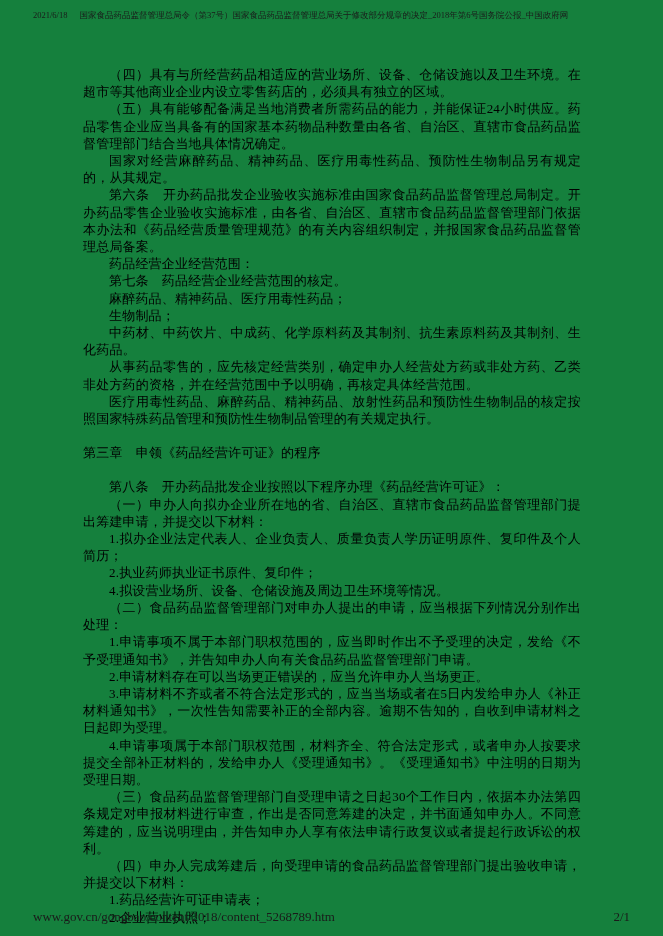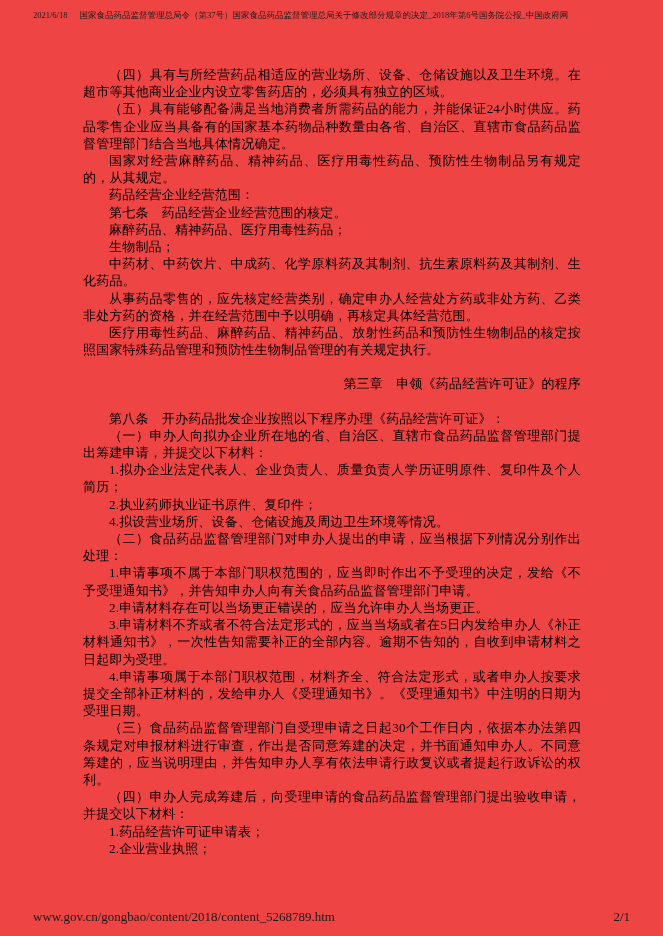--- a/index.html
+++ b/index.html
@@ -1,21 +1,21 @@
 <!DOCTYPE html>
 <html><head>
 <meta charset="utf-8">
 <style>
   * { margin: 0; padding: 0; box-sizing: border-box; }
   html, body { background: #ffffff; }
   .page {
     position: relative;
     width: 663px;
     height: 936px;
-    background: #ef4444;
+    background: #15803d;
     font-family: "Liberation Serif", serif;
     color: #000000;
     overflow: hidden;
   }
   .print-header {
     position: absolute;
     top: 10px;
     left: 33px;
     right: 33px;
     display: flex;
@@ -36,21 +36,21 @@
     top: 66px;
     left: 83px;
     width: 498px;
     font-size: 13px;
     line-height: 17.2px;
     text-align: justify;
     letter-spacing: 0.2px;
   }
   .doc-body p.indent { text-indent: 2em; }
   .doc-body p.chapter {
-    text-align: right;
+    text-align: left;
     text-indent: 0;
     margin: 17px 0;
   }
   .print-footer {
     position: absolute;
     bottom: 14px;
     left: 33px;
     right: 33px;
     display: flex;
     justify-content: space-between;
@@ -67,20 +67,21 @@
 
   <div class="print-header">
     <span class="date">2021/6/18</span>
     <span class="doc-title">国家食品药品监督管理总局令（第37号）国家食品药品监督管理总局关于修改部分规章的决定_2018年第6号国务院公报_中国政府网</span>
   </div>
 
   <div class="doc-body">
     <p class="indent">（四）具有与所经营药品相适应的营业场所、设备、仓储设施以及卫生环境。在超市等其他商业企业内设立零售药店的，必须具有独立的区域。</p>
     <p class="indent">（五）具有能够配备满足当地消费者所需药品的能力，并能保证24小时供应。药品零售企业应当具备有的国家基本药物品种数量由各省、自治区、直辖市食品药品监督管理部门结合当地具体情况确定。</p>
     <p class="indent">国家对经营麻醉药品、精神药品、医疗用毒性药品、预防性生物制品另有规定的，从其规定。</p>
+    <p class="indent">第六条　开办药品批发企业验收实施标准由国家食品药品监督管理总局制定。开办药品零售企业验收实施标准，由各省、自治区、直辖市食品药品监督管理部门依据本办法和《药品经营质量管理规范》的有关内容组织制定，并报国家食品药品监督管理总局备案。</p>
     <p class="indent">药品经营企业经营范围：</p>
     <p class="indent">第七条　药品经营企业经营范围的核定。</p>
     <p class="indent">麻醉药品、精神药品、医疗用毒性药品；</p>
     <p class="indent">生物制品；</p>
     <p class="indent">中药材、中药饮片、中成药、化学原料药及其制剂、抗生素原料药及其制剂、生化药品。</p>
     <p class="indent">从事药品零售的，应先核定经营类别，确定申办人经营处方药或非处方药、乙类非处方药的资格，并在经营范围中予以明确，再核定具体经营范围。</p>
     <p class="indent">医疗用毒性药品、麻醉药品、精神药品、放射性药品和预防性生物制品的核定按照国家特殊药品管理和预防性生物制品管理的有关规定执行。</p>
     <p class="chapter">第三章　申领《药品经营许可证》的程序</p>
     <p class="indent">第八条　开办药品批发企业按照以下程序办理《药品经营许可证》：</p>
     <p class="indent">（一）申办人向拟办企业所在地的省、自治区、直辖市食品药品监督管理部门提出筹建申请，并提交以下材料：</p>

